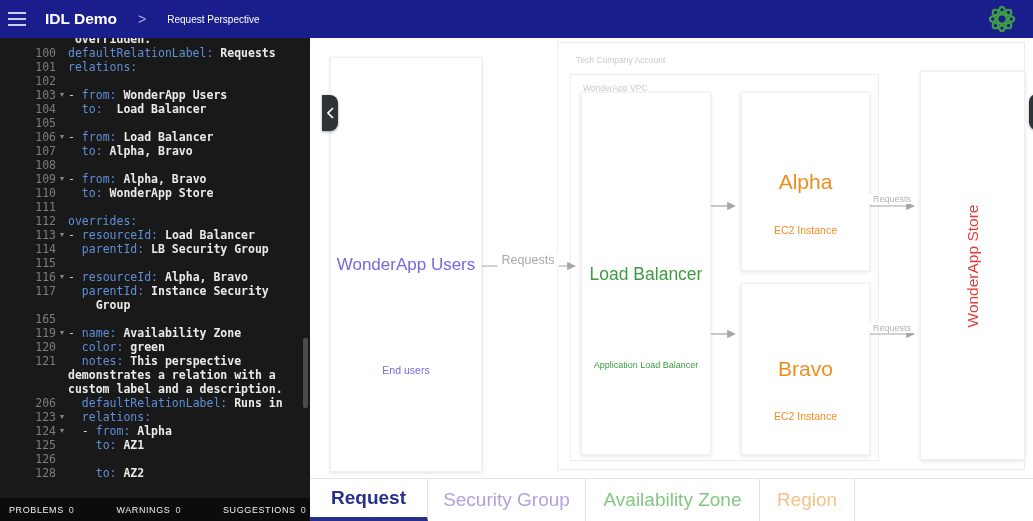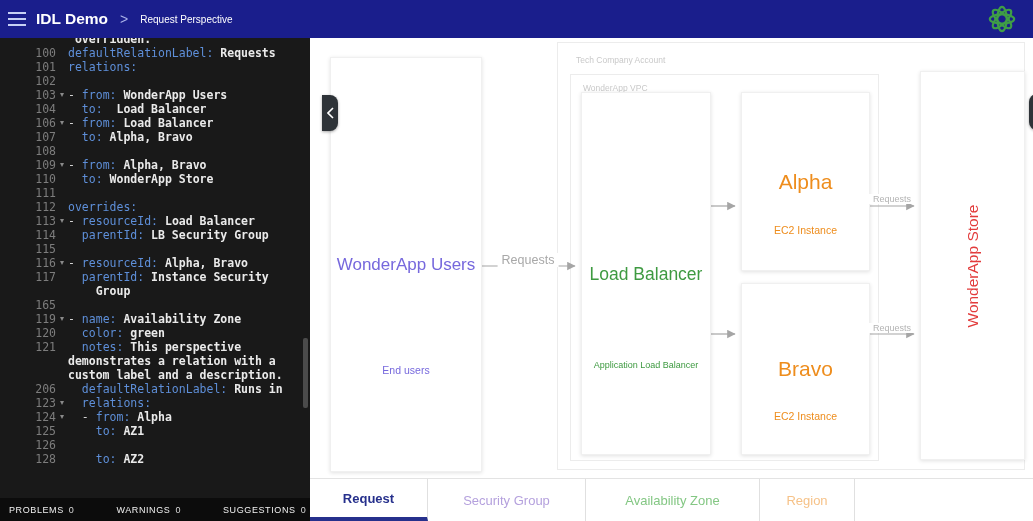--- a/index.html
+++ b/index.html
@@ -17,21 +17,21 @@
   }
   *{margin:0;padding:0;box-sizing:border-box;}
   body{
     width:1033px;height:521px;position:relative;overflow:hidden;
     background:#ffffff;font-family:"Liberation Sans",sans-serif;
   }
   
   .topbar{
     position:absolute;left:0;top:0;width:1033px;height:38px;
     background:var(--topbar-bg);display:flex;align-items:center;
-    color:#ffffff;z-index:20;
+    color:#ffffff;z-index:20;gap:9px;
   }
   .hamburger{width:34px;height:38px;display:flex;align-items:center;justify-content:center;cursor:pointer;}
   .hb{display:block;width:18px;height:2px;background:#c7d0f5;box-shadow:0 -6px 0 #c7d0f5,0 6px 0 #c7d0f5;}
   .crumb-app{font-size:15.5px;font-weight:bold;color:#ffffff;margin-left:2px;}
   .crumb-sep{font-size:14px;color:#aab2e8;margin:0 12px;}
   .crumb-page{font-size:10px;color:#ffffff;}
   .logo{margin-left:auto;margin-right:16px;display:flex;align-items:center;cursor:pointer;}
   
   .editor{
     position:absolute;left:0;top:38px;width:310px;height:460px;
@@ -84,21 +84,21 @@
   .el-small{font-size:9px;color:#b3b3b3;}
   
   .handle{position:absolute;width:16px;height:36px;background:var(--handle-bg);display:flex;align-items:center;justify-content:center;z-index:6;cursor:pointer;box-shadow:0 1px 3px rgba(0,0,0,0.35);}
   .handle-left{left:0;top:57px;border-radius:0 8px 8px 0;}
   .handle-right{left:707px;top:56px;border-radius:8px 0 0 8px;}
   
   .tabbar{
     position:absolute;left:0;top:440px;width:723px;height:43px;
     border-top:1px solid #e3e3e3;display:flex;background:#ffffff;z-index:5;
   }
-  .tab{display:flex;align-items:center;justify-content:center;font-size:13px;border-right:1px solid #e0e0e0;cursor:pointer;}
+  .tab{display:flex;align-items:center;justify-content:center;font-size:19px;border-right:1px solid #e0e0e0;cursor:pointer;}
   .tab:nth-child(1){width:118px;}
   .tab:nth-child(2){width:158px;}
   .tab:nth-child(3){width:174px;}
   .tab:nth-child(4){width:95px;}
   .tab.active{font-weight:bold;border-bottom:4px solid currentColor;}
 </style>
 </head>
 <body>
 
 <header class="topbar">
@@ -121,20 +121,21 @@
 </header>
 
 <div class="editor">
   <div class="ed-lines">
       <div class="ed-row"><span class="ed-num"></span><span class="ed-fold"></span><span class="ed-code"><span class="tk-val"> overridden.</span></span></div>
       <div class="ed-row"><span class="ed-num">100</span><span class="ed-fold"></span><span class="ed-code"><span class="tk-key">defaultRelationLabel:</span><span class="tk-val"> Requests</span></span></div>
       <div class="ed-row"><span class="ed-num">101</span><span class="ed-fold"></span><span class="ed-code"><span class="tk-key">relations:</span></span></div>
       <div class="ed-row"><span class="ed-num">102</span><span class="ed-fold"></span><span class="ed-code"></span></div>
       <div class="ed-row"><span class="ed-num">103</span><span class="ed-fold">▾</span><span class="ed-code"><span class="tk-pun">- </span><span class="tk-key">from:</span><span class="tk-val"> WonderApp Users</span></span></div>
       <div class="ed-row"><span class="ed-num">104</span><span class="ed-fold"></span><span class="ed-code"><span class="tk-pun">  </span><span class="tk-key">to:</span><span class="tk-val">  Load Balancer</span></span></div>
+      <div class="ed-row"><span class="ed-num">105</span><span class="ed-fold"></span><span class="ed-code"></span></div>
       <div class="ed-row"><span class="ed-num">106</span><span class="ed-fold">▾</span><span class="ed-code"><span class="tk-pun">- </span><span class="tk-key">from:</span><span class="tk-val"> Load Balancer</span></span></div>
       <div class="ed-row"><span class="ed-num">107</span><span class="ed-fold"></span><span class="ed-code"><span class="tk-pun">  </span><span class="tk-key">to:</span><span class="tk-val"> Alpha, Bravo</span></span></div>
       <div class="ed-row"><span class="ed-num">108</span><span class="ed-fold"></span><span class="ed-code"></span></div>
       <div class="ed-row"><span class="ed-num">109</span><span class="ed-fold">▾</span><span class="ed-code"><span class="tk-pun">- </span><span class="tk-key">from:</span><span class="tk-val"> Alpha, Bravo</span></span></div>
       <div class="ed-row"><span class="ed-num">110</span><span class="ed-fold"></span><span class="ed-code"><span class="tk-pun">  </span><span class="tk-key">to:</span><span class="tk-val"> WonderApp Store</span></span></div>
       <div class="ed-row"><span class="ed-num">111</span><span class="ed-fold"></span><span class="ed-code"></span></div>
       <div class="ed-row"><span class="ed-num">112</span><span class="ed-fold"></span><span class="ed-code"><span class="tk-key">overrides:</span></span></div>
       <div class="ed-row"><span class="ed-num">113</span><span class="ed-fold">▾</span><span class="ed-code"><span class="tk-pun">- </span><span class="tk-key">resourceId:</span><span class="tk-val"> Load Balancer</span></span></div>
       <div class="ed-row"><span class="ed-num">114</span><span class="ed-fold"></span><span class="ed-code"><span class="tk-pun">  </span><span class="tk-key">parentId:</span><span class="tk-val"> LB Security Group</span></span></div>
       <div class="ed-row"><span class="ed-num">115</span><span class="ed-fold"></span><span class="ed-code"></span></div>

